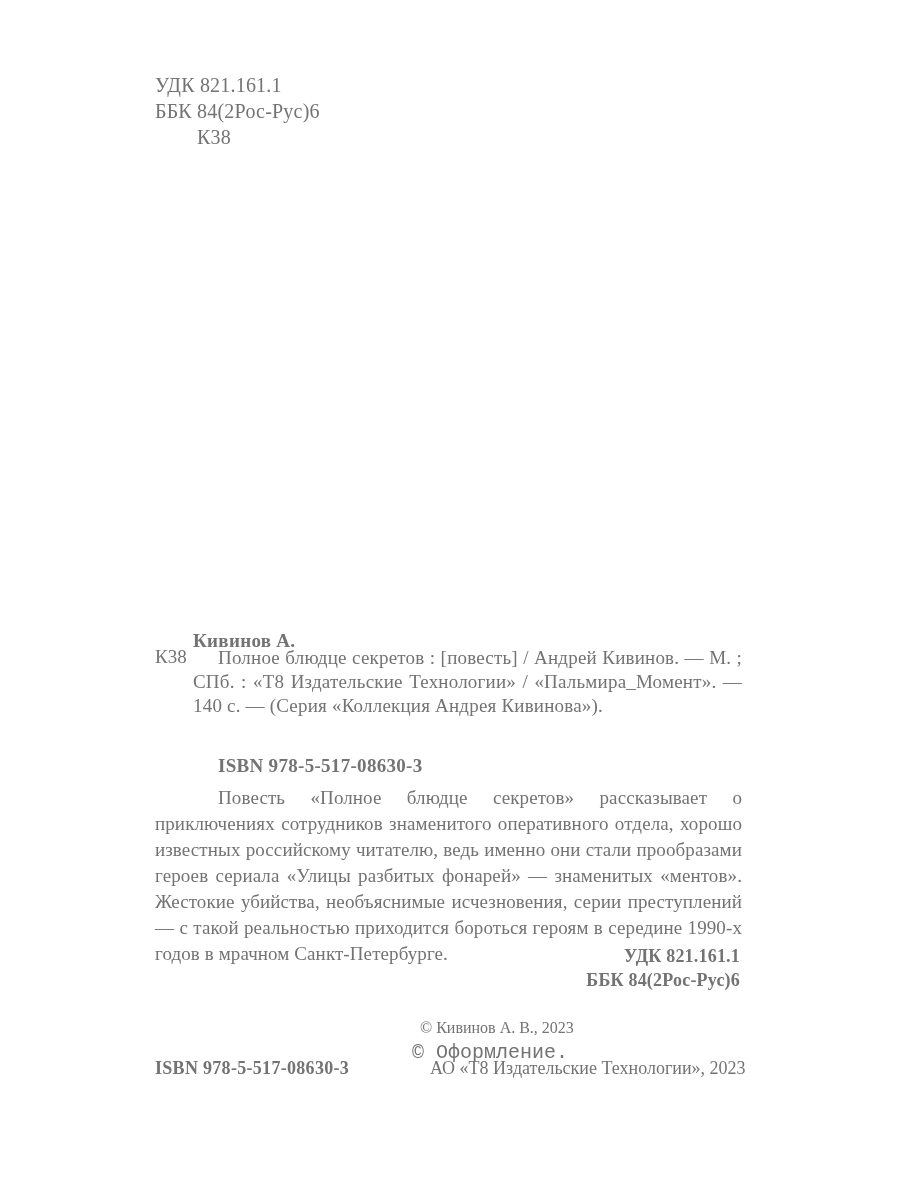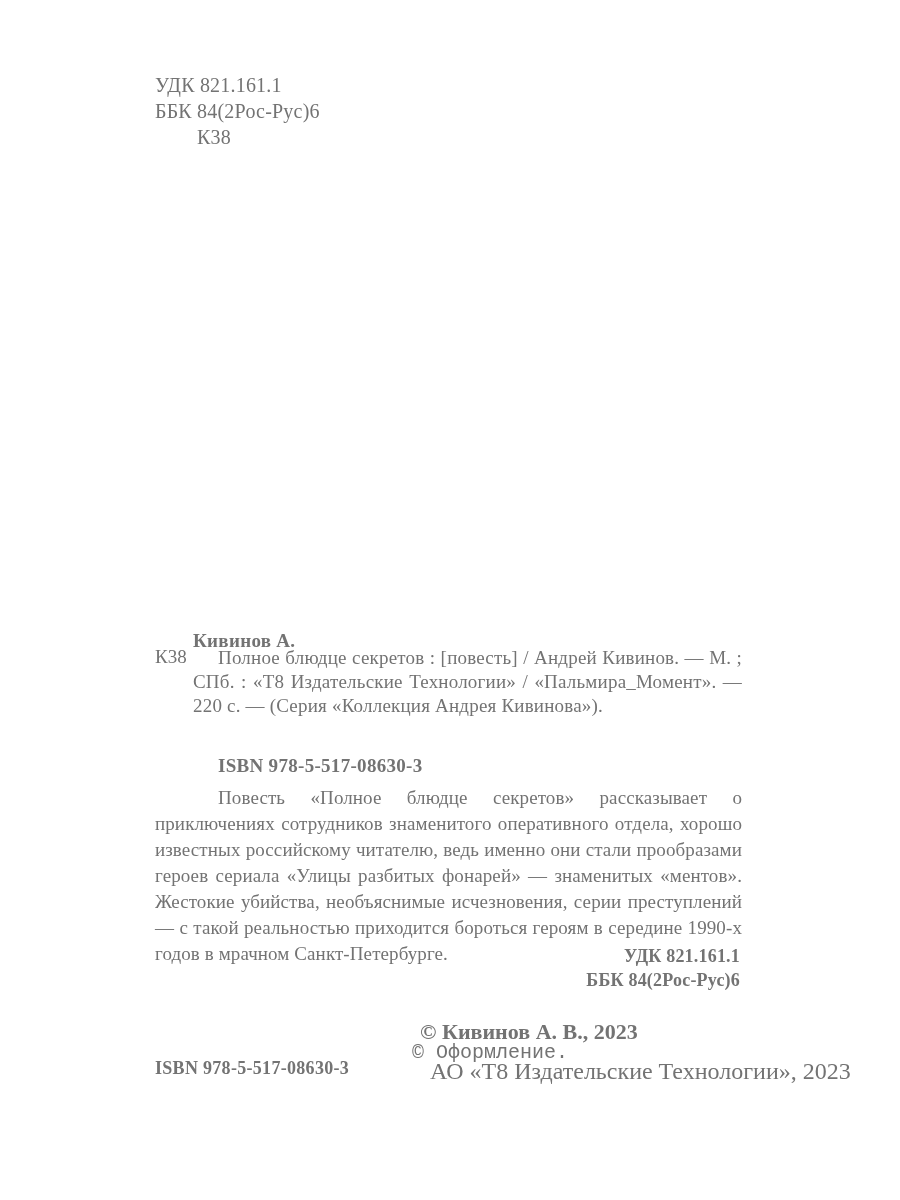--- a/index.html
+++ b/index.html
@@ -57,43 +57,43 @@
   }
 
   .right-block {
     right: 160px; top: 944px;
     font-size: 18px; line-height: 24px;
     font-weight: bold;
     text-align: right;
     letter-spacing: 0.2px;
   }
 
-  .copy-1 { left: 420px; top: 1019px; font-size: 22px; font-weight: bold; }
+  .copy-1 { left: 420px; top: 1019px; font-size: 16px; }
   .copy-2 { left: 412px; top: 1041px; font-size: 20px; font-family: Liberation Mono, monospace; }
   .footer-isbn {
     left: 155px; top: 1058px;
     font-size: 18px; font-weight: bold;
     letter-spacing: 0.3px;
   }
-  .footer-publisher { left: 430px; top: 1058px; font-size: 24px; }
+  .footer-publisher { left: 430px; top: 1058px; font-size: 18px; }
 </style>
 </head>
 <body>
 
 <div class="page">
 
   <div class="abs top-block">
     <div>УДК 821.161.1</div>
     <div>ББК 84(2Рос-Рус)6</div>
     <div class="code">К38</div>
   </div>
 
   <div class="abs author">Кивинов А.</div>
   <div class="abs biblio-code">К38</div>
-  <div class="abs biblio-entry">Полное блюдце секретов : [повесть] / Андрей Кивинов. — М. ; СПб. : «Т8 Издательские Технологии» / «Пальмира_Момент». — 220 с. — (Серия «Коллекция Андрея Кивинова»).</div>
+  <div class="abs biblio-entry">Полное блюдце секретов : [повесть] / Андрей Кивинов. — М. ; СПб. : «Т8 Издательские Технологии» / «Пальмира_Момент». — 140 с. — (Серия «Коллекция Андрея Кивинова»).</div>
 
   <div class="abs isbn-mid">ISBN 978-5-517-08630-3</div>
 
   <div class="abs annotation">Повесть «Полное блюдце секретов» рассказывает о приключениях сотрудников знаменитого оперативного отдела, хорошо известных российскому читателю, ведь именно они стали прообразами героев сериала «Улицы разбитых фонарей» — знаменитых «ментов». Жестокие убийства, необъяснимые исчезновения, серии преступлений — с такой реальностью приходится бороться героям в середине 1990-х годов в мрачном Санкт-Петербурге.</div>
 
   <div class="abs right-block">
     <div>УДК 821.161.1</div>
     <div>ББК 84(2Рос-Рус)6</div>
   </div>
 

